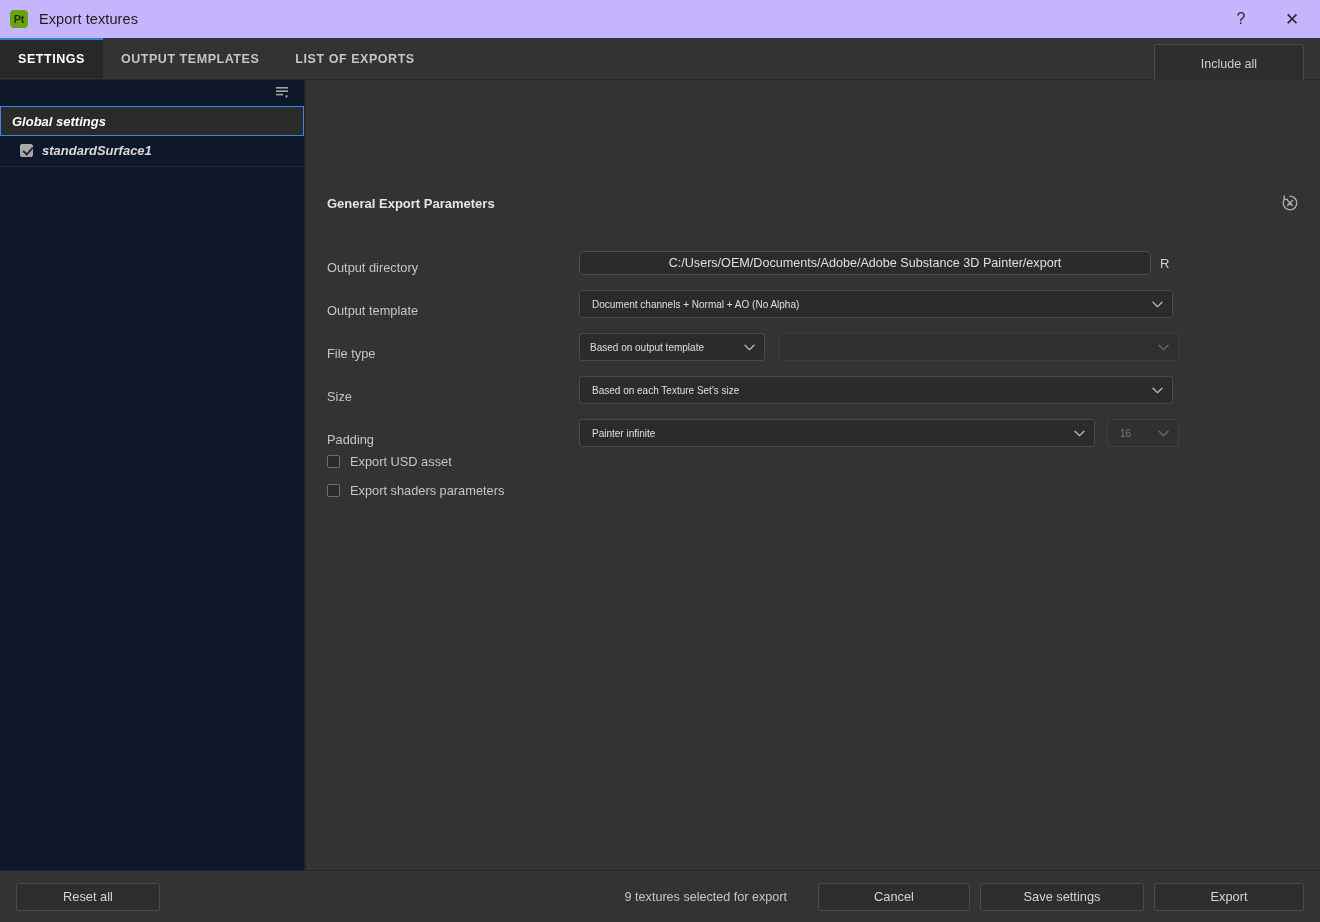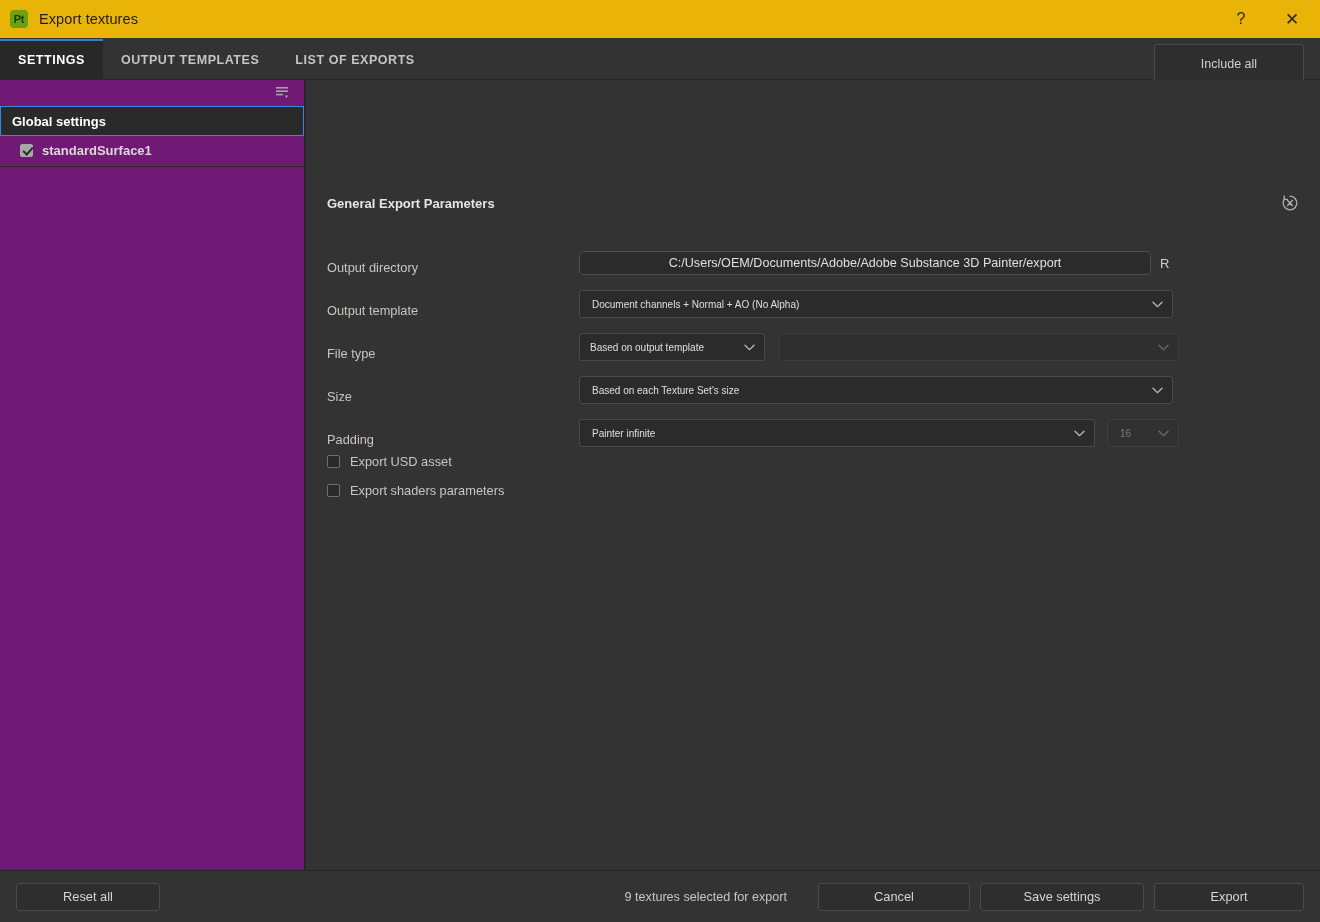--- a/index.html
+++ b/index.html
@@ -17,21 +17,21 @@
     width: 1320px;
     height: 922px;
     background: #333333;
     display: flex;
     flex-direction: column;
   }
 
   
   .titlebar {
     height: 38px;
-    background: #eab308;
+    background: #c4b5fd;
     display: flex;
     align-items: center;
     padding: 0 0 0 10px;
     flex: 0 0 38px;
     position: relative;
   }
   .app-icon {
     width: 18px; height: 18px;
     border-radius: 4px;
     background: #6aa312;
@@ -62,21 +62,21 @@
     cursor: default;
   }
   .tb-btn.close { font-size: 17px; width: 56px; }
 
   
   .tabbar {
     height: 42px;
     flex: 0 0 42px;
     background: #333333;
     display: flex;
-    align-items: center;
+    align-items: flex-start;
     position: relative;
     border-bottom: 1px solid #262626;
   }
   .tabs { display: flex; align-items: stretch; height: 40px; }
   .tab {
     display: flex;
     align-items: center;
     padding: 0 18px;
     font-size: 12.5px;
     font-weight: bold;
@@ -116,25 +116,26 @@
     flex: 1 1 auto;
     display: flex;
     min-height: 0;
     background: #333333;
   }
 
   
   .sidebar {
     width: 306px;
     flex: 0 0 306px;
-    background: #701a75;
+    background: #0f172a;
     border-right: 2px solid #262626;
     display: flex;
     flex-direction: column;
     min-height: 0;
+    font-style: italic;
   }
   .sidebar-toolbar {
     height: 26px;
     display: flex;
     align-items: center;
     justify-content: flex-end;
     padding-right: 12px;
   }
   .filter-icon { width: 18px; height: 16px; cursor: default; }
   .sidebar-list { flex: 1 1 auto; overflow: hidden; }

